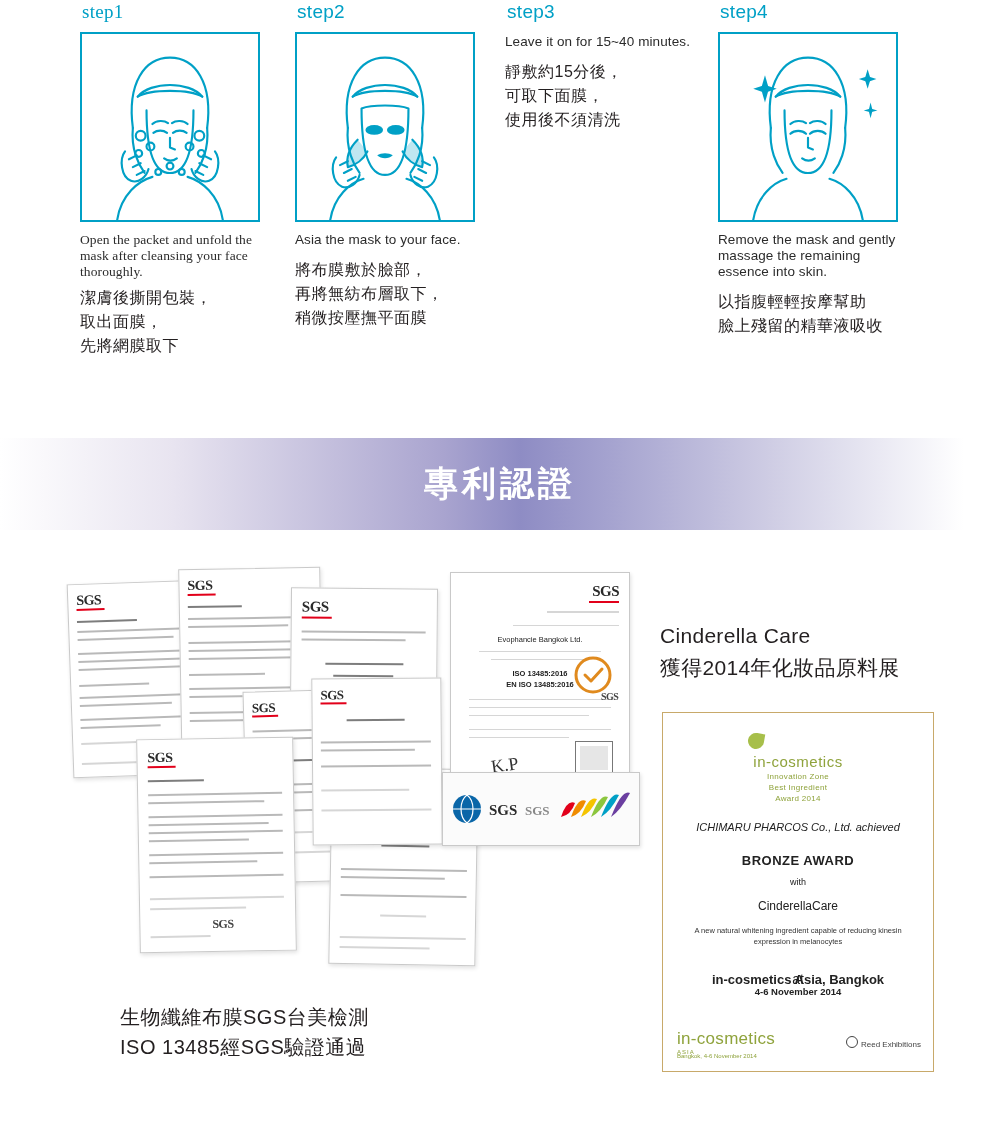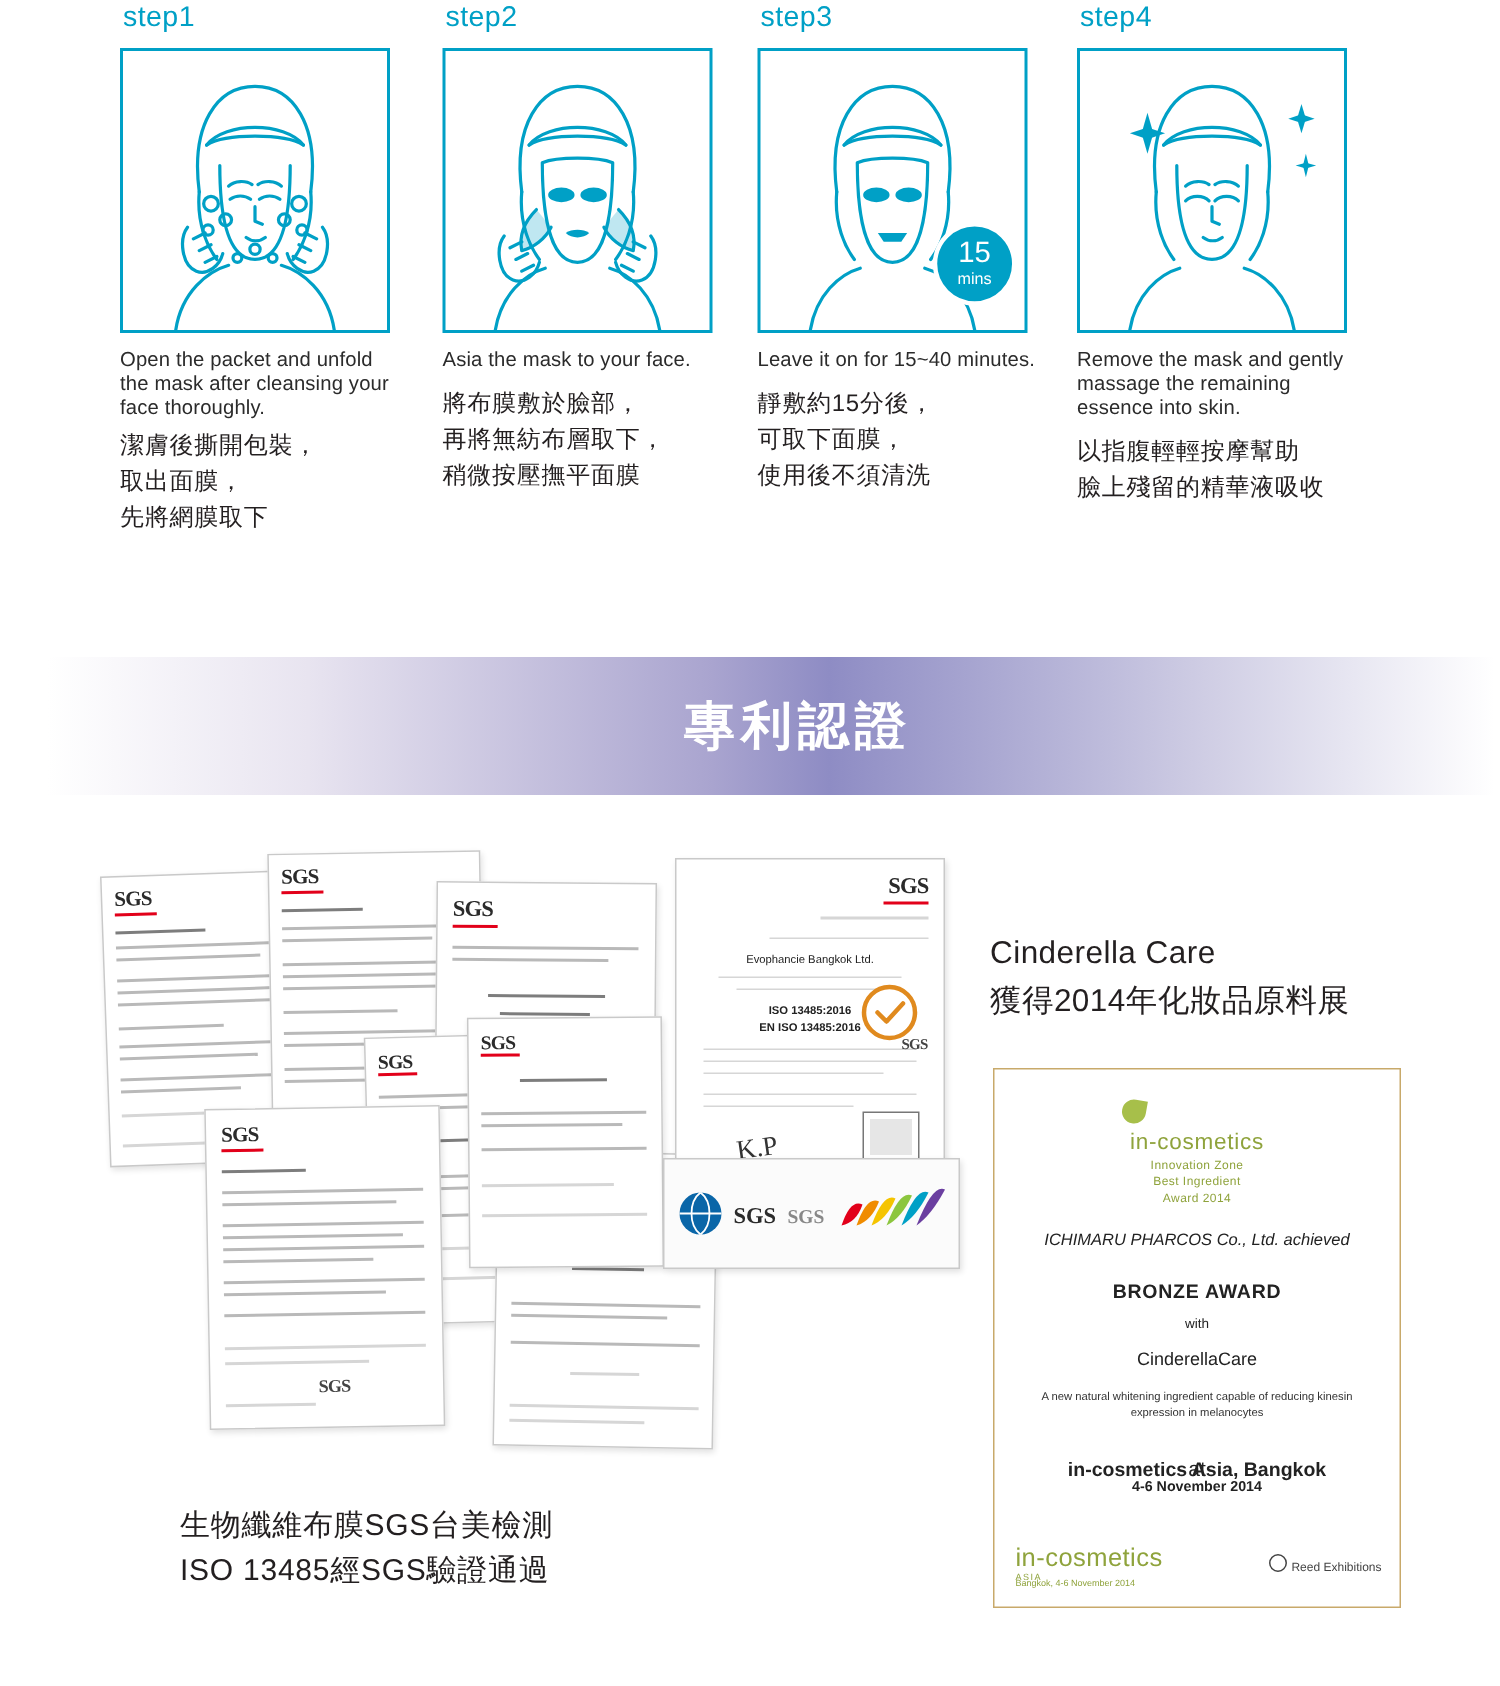--- a/index.html
+++ b/index.html
@@ -11,21 +11,21 @@
     overflow:hidden;
   }
 
   
   .steps{
     position:absolute;left:0;top:0;width:1000px;height:420px;
   }
   .step{
     position:absolute;top:0;width:185px;
   }
-  .step.s1{left:80px;}
+  .step.s1{left:80px;font-family:Liberation Serif, serif;}
   .step.s2{left:295px;}
   .step.s3{left:505px;}
   .step.s4{left:718px;}
 
   .step-label{
     font-size:19px;color:#00a0c6;letter-spacing:.3px;
     margin:0 0 8px 2px;height:24px;line-height:24px;
   }
   .step-box{
     width:180px;height:190px;border:2px solid #00a0c6;
@@ -41,21 +41,20 @@
   .step-text-zh{
     margin-top:10px;font-size:16px;line-height:24px;color:#231f20;
     letter-spacing:.5px;
   }
   .step.s1 .step-text-zh{margin-top:6px;}
 
   
   .banner{
     position:absolute;left:0;top:438px;width:964px;height:92px;
     background:linear-gradient(90deg,#ffffff 0%,#e8e4f0 18%,#a9a4cf 46%,#8e8cc4 54%,#cfcde4 80%,#ffffff 100%);
-    margin-left:32px;
   }
   .banner-title{
     position:absolute;left:0;top:0;width:1000px;height:92px;
     display:flex;align-items:center;justify-content:center;
     color:#ffffff;font-size:34px;letter-spacing:4px;
     font-family:"DejaVu Sans", sans-serif;font-weight:600;
   }
 
   
   .certs{
@@ -213,40 +212,20 @@
       </svg>
     </div>
     <div class="step-text-en">Asia the mask to your face.</div>
     <div class="step-text-zh" style="white-space:pre-line">將布膜敷於臉部，
 再將無紡布層取下，
 稍微按壓撫平面膜</div>
   </div>
 
   <div class="step s3">
     <div class="step-label">step3</div>
-    <div class="step-box">
-      <svg viewBox="0 0 180 190" xmlns="http://www.w3.org/2000/svg">
-        <g fill="none" stroke="#00a0c6" stroke-width="2.2" stroke-linecap="round" stroke-linejoin="round">
-          <path d="M52 96 C46 50 64 24 90 24 C116 24 134 50 128 96"></path>
-          <path d="M52 96 C50 118 58 134 64 142"></path>
-          <path d="M128 96 C130 118 122 134 116 142"></path>
-          <path d="M57 64 C70 48 110 48 123 64"></path>
-          <path d="M57 64 C70 56 110 56 123 64"></path>
-          <path d="M66 76 C66 120 74 144 90 144 C106 144 114 120 114 76 C104 72 76 72 66 76 Z"></path>
-          <ellipse cx="79" cy="98" rx="9" ry="5" fill="#00a0c6" stroke="none"></ellipse>
-          <ellipse cx="101" cy="98" rx="9" ry="5" fill="#00a0c6" stroke="none"></ellipse>
-          <path d="M80 124 L100 124 L96 130 L84 130 Z" fill="#00a0c6" stroke="none"></path>
-          <path d="M34 190 C38 166 54 152 68 148"></path>
-          <path d="M146 190 C142 166 126 152 112 148"></path>
-        </g>
-        <circle cx="146" cy="145" r="27" fill="#00a0c6" stroke="#ffffff" stroke-width="3"></circle>
-        <text x="146" y="144" text-anchor="middle" fill="#ffffff" font-size="20" font-family="Liberation Sans, sans-serif">15</text>
-        <text x="146" y="159" text-anchor="middle" fill="#ffffff" font-size="11" font-family="Liberation Sans, sans-serif">mins</text>
-      </svg>
-    </div>
     <div class="step-text-en">Leave it on for 15~40 minutes.</div>
     <div class="step-text-zh" style="white-space:pre-line">靜敷約15分後，
 可取下面膜，
 使用後不須清洗</div>
   </div>
 
   <div class="step s4">
     <div class="step-label">step4</div>
     <div class="step-box">
       <svg viewBox="0 0 180 190" xmlns="http://www.w3.org/2000/svg">

